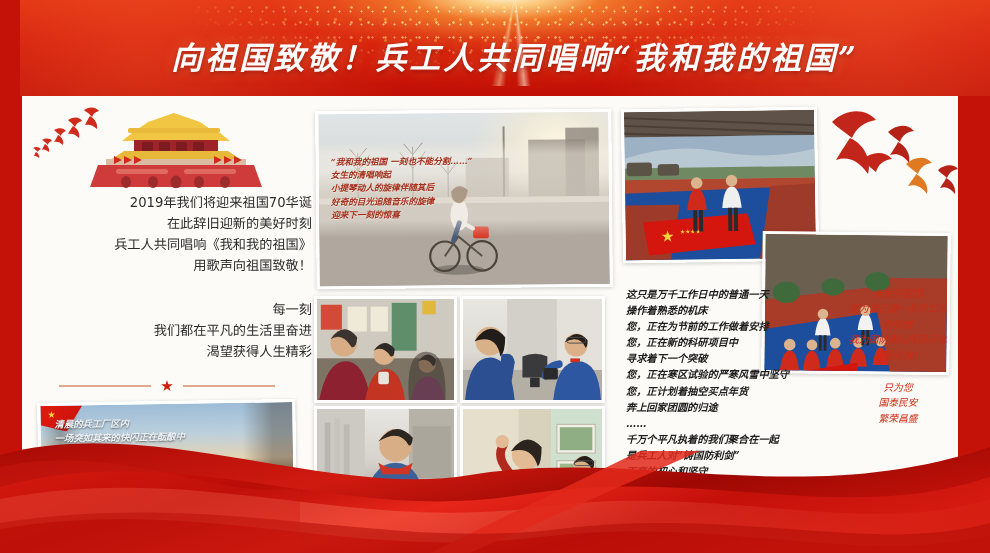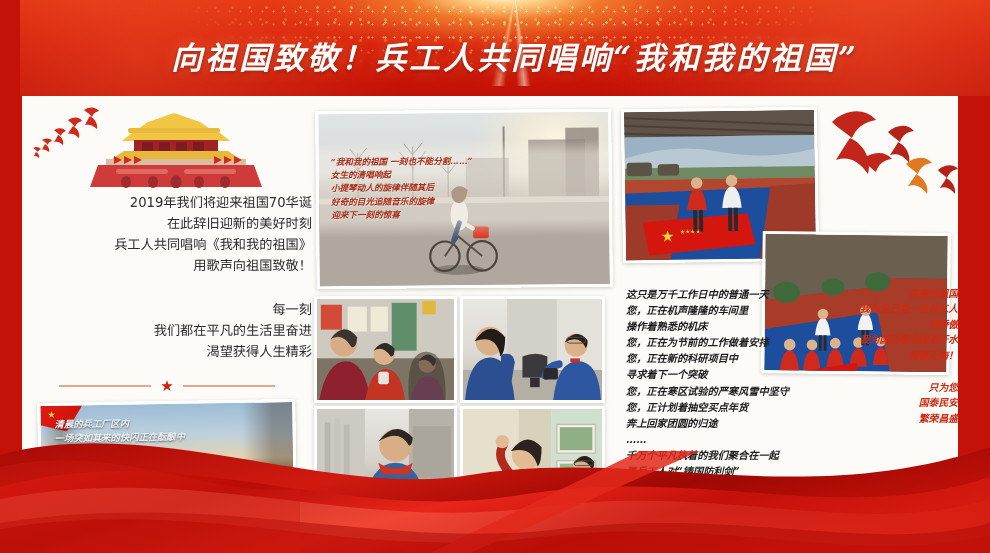--- a/index.html
+++ b/index.html
@@ -134,24 +134,24 @@
   .r-top2 { left: 142px; top: 136px; width: 188px; height: 142px; transform: rotate(0.6deg); }
   .doves { position: absolute; left: 200px; top: 8px; width: 140px; height: 110px; }
   .right-text {
     position: absolute; left: 6px; top: 190px; width: 208px;
     color: #1d1d1d; font-size: 10.2px; line-height: 16.1px;
     font-family: "DejaVu Serif", "Liberation Serif", serif;
     font-weight: 700; font-style: italic;
   }
   .red-text {
     position: absolute; left: 218px; top: 190px; width: 120px;
-    text-align: right;
+    text-align: center;
     color: #cc2b14; font-size: 9.8px; line-height: 15.4px;
     font-family: "DejaVu Serif", "Liberation Serif", serif;
-    font-weight: 700; font-style: italic;
+    font-weight: 400; font-style: italic;
   }
   .red-text .gap { height: 17px; }
 
   
   .fill { position: absolute; inset: 0; }
 </style>
 </head>
 <body>
 
 <div id="stage">
@@ -526,21 +526,20 @@
           <rect x="100" y="98" width="3" height="16" fill="#2a2a2c"></rect>
           <rect x="105" y="98" width="3" height="16" fill="#2a2a2c"></rect>
         </g>
 
         <path d="M34 142 l62 -10 l0 10 z" fill="#d4160e"></path>
       </svg>
     </div>
 
     <div class="right-text">
       <div>这只是万千工作日中的普通一天</div>
-      <div>您，正在机声隆隆的车间里</div>
       <div>操作着熟悉的机床</div>
       <div>您，正在为节前的工作做着安排</div>
       <div>您，正在新的科研项目中</div>
       <div>寻求着下一个突破</div>
       <div>您，正在寒区试验的严寒风雪中坚守</div>
       <div>您，正计划着抽空买点年货</div>
       <div>奔上回家团圆的归途</div>
       <div>……</div>
       <div>千万个平凡执着的我们聚合在一起</div>
       <div>是兵工人对“铸国防利剑”</div>

